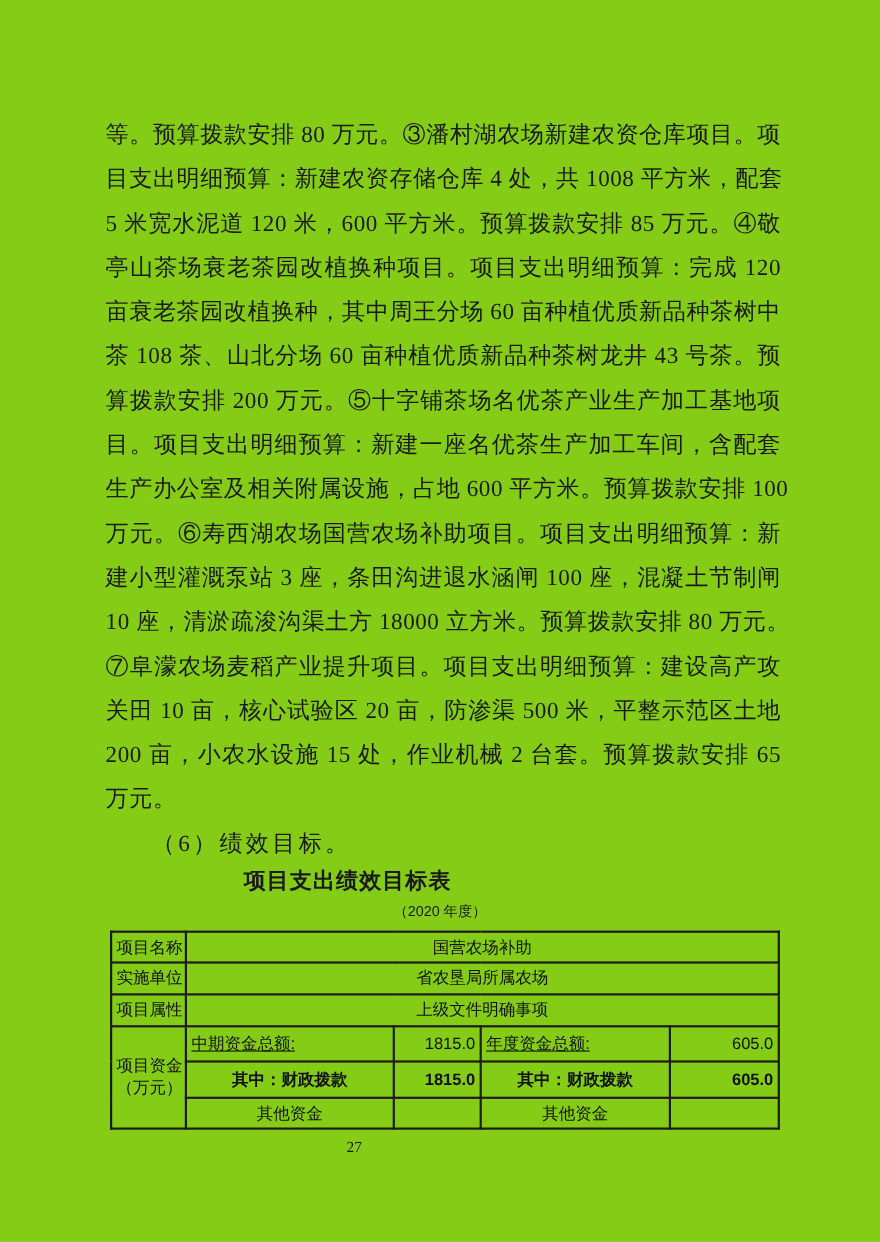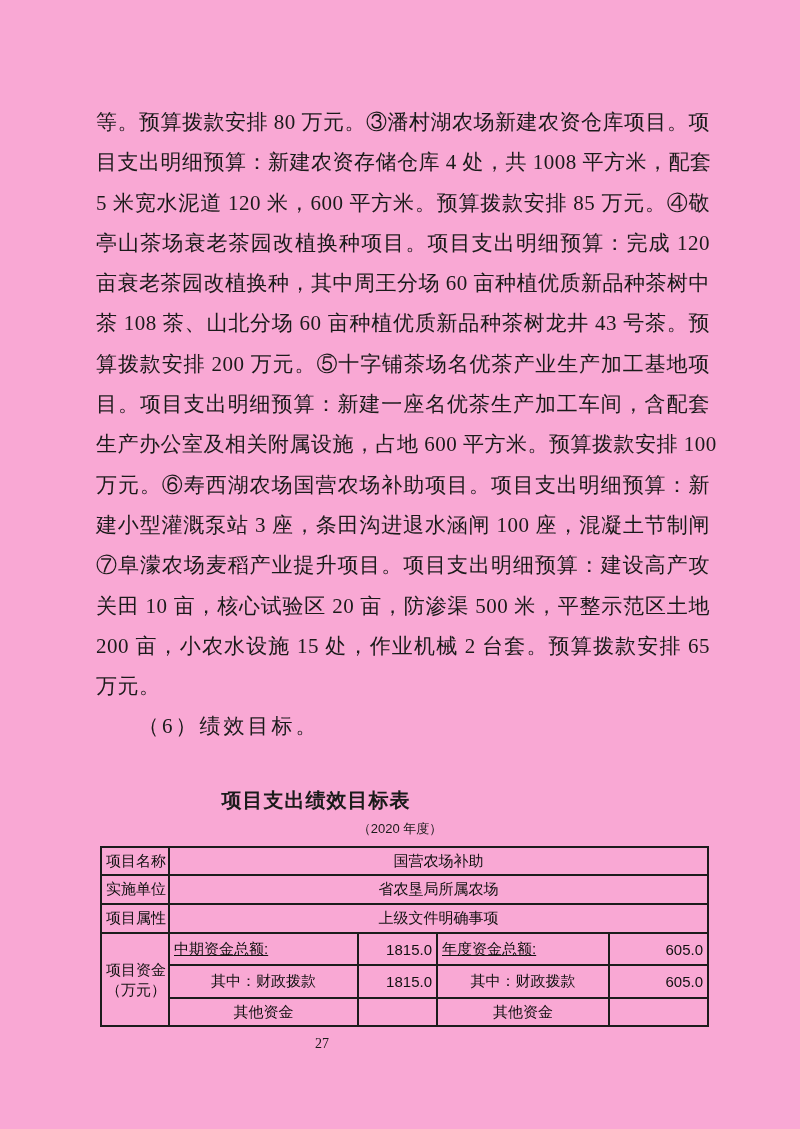--- a/index.html
+++ b/index.html
@@ -1,21 +1,21 @@
 <!DOCTYPE html>
 <html><head>
 <meta charset="utf-8">
 <style>
   * { margin: 0; padding: 0; box-sizing: border-box; }
   html, body { background: #ffffff; }
   .page {
     position: relative;
     width: 800px;
     height: 1129px;
-    background: #f9a8d4;
+    background: #84cc16;
     color: #1a1a1a;
     font-family: "Liberation Serif", "DejaVu Serif", serif;
     overflow: hidden;
     padding-left: 16px;
   }
   
   .body-text {
     position: absolute;
     left: 96px;
     top: 102px;
@@ -74,21 +74,21 @@
     border: 2px solid #1c1c1c;
     vertical-align: middle;
     padding: 0 4px;
     overflow: hidden;
     white-space: nowrap;
   }
   tr.rh1 td { height: 28px; }
   tr.rh2 td { height: 29px; }
   tr.rh3 td { height: 29px; }
   tr.rh4 td { height: 32px; }
-  tr.rh5 td { height: 33px; }
+  tr.rh5 td { height: 33px; font-weight: bold; }
   tr.rh6 td { height: 28px; }
   td.lab { text-align: center; }
   td.center { text-align: center; margin-top: 36px; }
   td.left { text-align: left; padding-left: 7px; text-decoration: underline; }
   td.mid { text-align: center; }
   td.num { text-align: right; padding-right: 5px; }
   td.funds-lab { text-align: center; line-height: 20px; margin-left: 12px; }
   
   .page-number {
     position: absolute;
@@ -108,20 +108,21 @@
     <div class="tline">目支出明细预算：新建农资存储仓库 4 处，共 1008 平方米，配套</div>
     <div class="tline">5 米宽水泥道 120 米，600 平方米。预算拨款安排 85 万元。④敬</div>
     <div class="tline">亭山茶场衰老茶园改植换种项目。项目支出明细预算：完成 120</div>
     <div class="tline">亩衰老茶园改植换种，其中周王分场 60 亩种植优质新品种茶树中</div>
     <div class="tline">茶 108 茶、山北分场 60 亩种植优质新品种茶树龙井 43 号茶。预</div>
     <div class="tline">算拨款安排 200 万元。⑤十字铺茶场名优茶产业生产加工基地项</div>
     <div class="tline">目。项目支出明细预算：新建一座名优茶生产加工车间，含配套</div>
     <div class="tline">生产办公室及相关附属设施，占地 600 平方米。预算拨款安排 100</div>
     <div class="tline">万元。⑥寿西湖农场国营农场补助项目。项目支出明细预算：新</div>
     <div class="tline">建小型灌溉泵站 3 座，条田沟进退水涵闸 100 座，混凝土节制闸</div>
+    <div class="tline">10 座，清淤疏浚沟渠土方 18000 立方米。预算拨款安排 80 万元。</div>
     <div class="tline">⑦阜濛农场麦稻产业提升项目。项目支出明细预算：建设高产攻</div>
     <div class="tline">关田 10 亩，核心试验区 20 亩，防渗渠 500 米，平整示范区土地</div>
     <div class="tline">200 亩，小农水设施 15 处，作业机械 2 台套。预算拨款安排 65</div>
     <div class="tline short">万元。</div>
     <div class="tline short indent spaced">（6）绩效目标。</div>
   </div>
 
   <div class="tbl-title">项目支出绩效目标表</div>
   <div class="tbl-subtitle">（2020 年度）</div>
 

